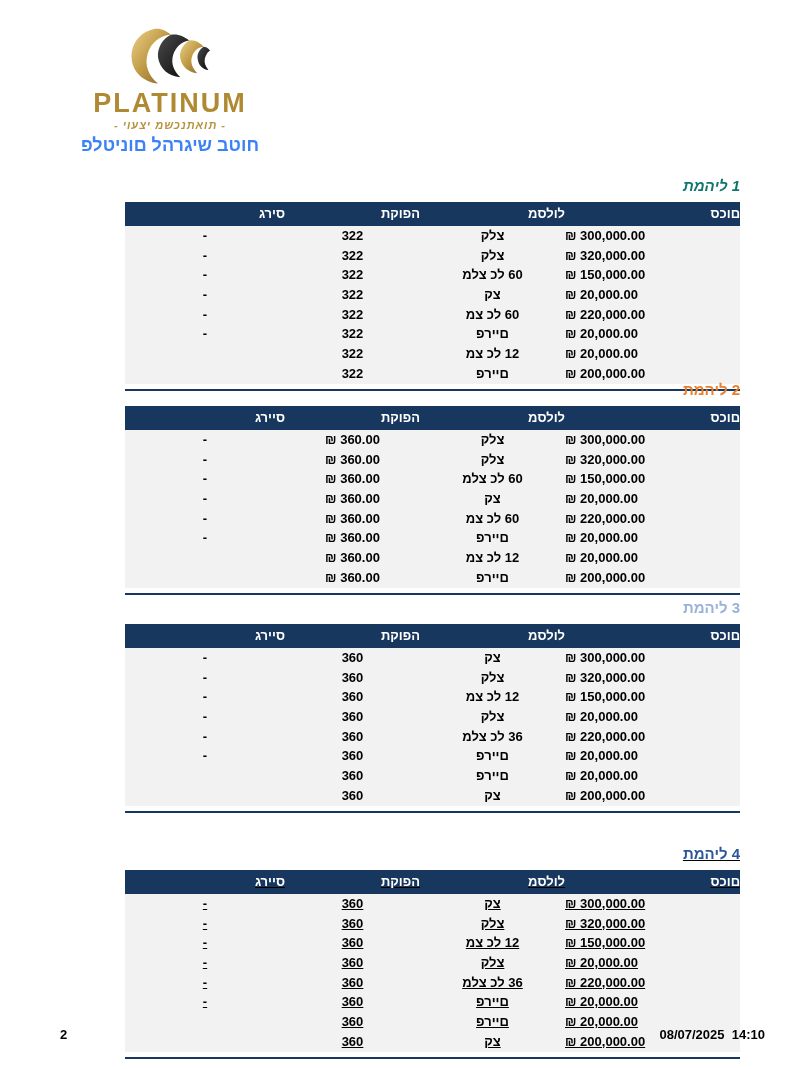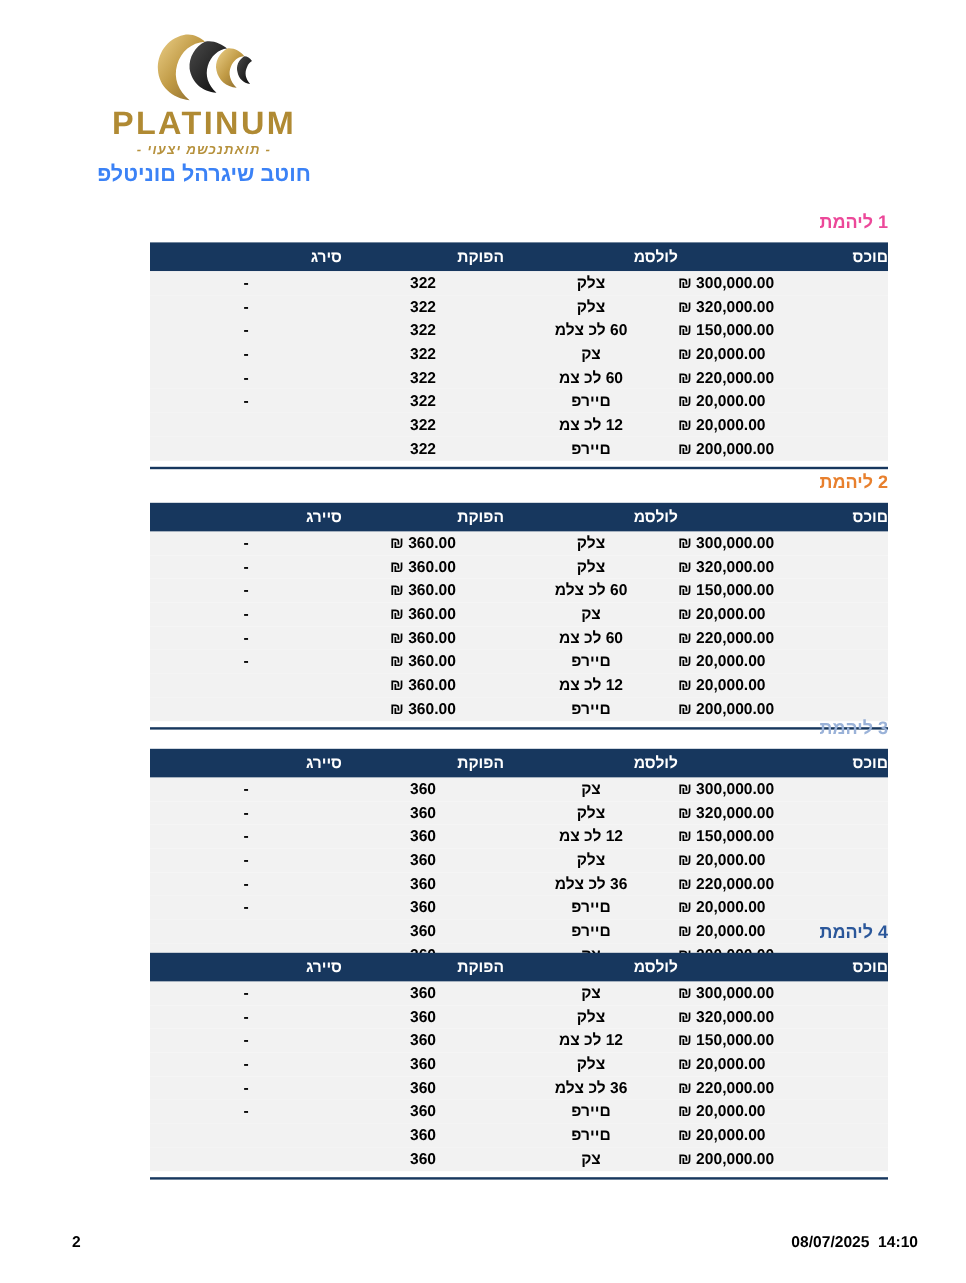--- a/index.html
+++ b/index.html
@@ -61,21 +61,21 @@
     </svg>
     <div class="brand">PLATINUM</div>
     <div class="logo-tag he">- יועצי משכנתאות -</div>
     <div class="logo-slogan he">פלטינום להרגיש בטוח</div>
   </div>
 
 
 
   <div id="tables">
       <div class="tbl" style="top: 176px;">
-        <div class="tbl-title he" style="color: #ec4899;">תמהיל 1</div>
+        <div class="tbl-title he" style="color: #0f766e; font-style: italic;">תמהיל 1</div>
         <div class="tr head" style="background: rgb(23, 55, 94);">
           <div class="th he">גריס</div>
           <div class="th he">תקופה</div>
           <div class="th he">מסלול</div>
           <div class="th he">סכום</div>
         </div>
         <div class="tr body" style="background: rgb(242, 242, 242);">
           <div class="td he">-</div>
           <div class="td he">322</div>
           <div class="td he">קלצ</div>
@@ -118,21 +118,21 @@
           <div class="td he amt">₪ 20,000.00</div>
         </div>
         <div class="tr body" style="background: rgb(242, 242, 242);">
           <div class="td he"></div>
           <div class="td he">322</div>
           <div class="td he">פריים</div>
           <div class="td he amt">₪ 200,000.00</div>
         </div>
         <div class="endline" style="border-top-color: rgb(23, 55, 94);"></div>
       </div>
-      <div class="tbl" style="top: 393px;">
+      <div class="tbl" style="top: 380px;">
         <div class="tbl-title he" style="color: rgb(232, 128, 46);">תמהיל 2</div>
         <div class="tr head" style="background: rgb(23, 55, 94);">
           <div class="th he">גרייס</div>
           <div class="th he">תקופה</div>
           <div class="th he">מסלול</div>
           <div class="th he">סכום</div>
         </div>
         <div class="tr body" style="background: rgb(242, 242, 242);">
           <div class="td he">-</div>
           <div class="td he">₪ 360.00</div>
@@ -234,21 +234,21 @@
           <div class="td he amt">₪ 20,000.00</div>
         </div>
         <div class="tr body" style="background: rgb(242, 242, 242);">
           <div class="td he"></div>
           <div class="td he">360</div>
           <div class="td he">קצ</div>
           <div class="td he amt">₪ 200,000.00</div>
         </div>
         <div class="endline" style="border-top-color: rgb(23, 55, 94);"></div>
       </div>
-      <div class="tbl" style="top: 768px;">
+      <div class="tbl" style="top: 844px; text-decoration: underline;">
         <div class="tbl-title he" style="color: rgb(43, 87, 154);">תמהיל 4</div>
         <div class="tr head" style="background: rgb(23, 55, 94);">
           <div class="th he">גרייס</div>
           <div class="th he">תקופה</div>
           <div class="th he">מסלול</div>
           <div class="th he">סכום</div>
         </div>
         <div class="tr body" style="background: rgb(242, 242, 242);">
           <div class="td he">-</div>
           <div class="td he">360</div>

